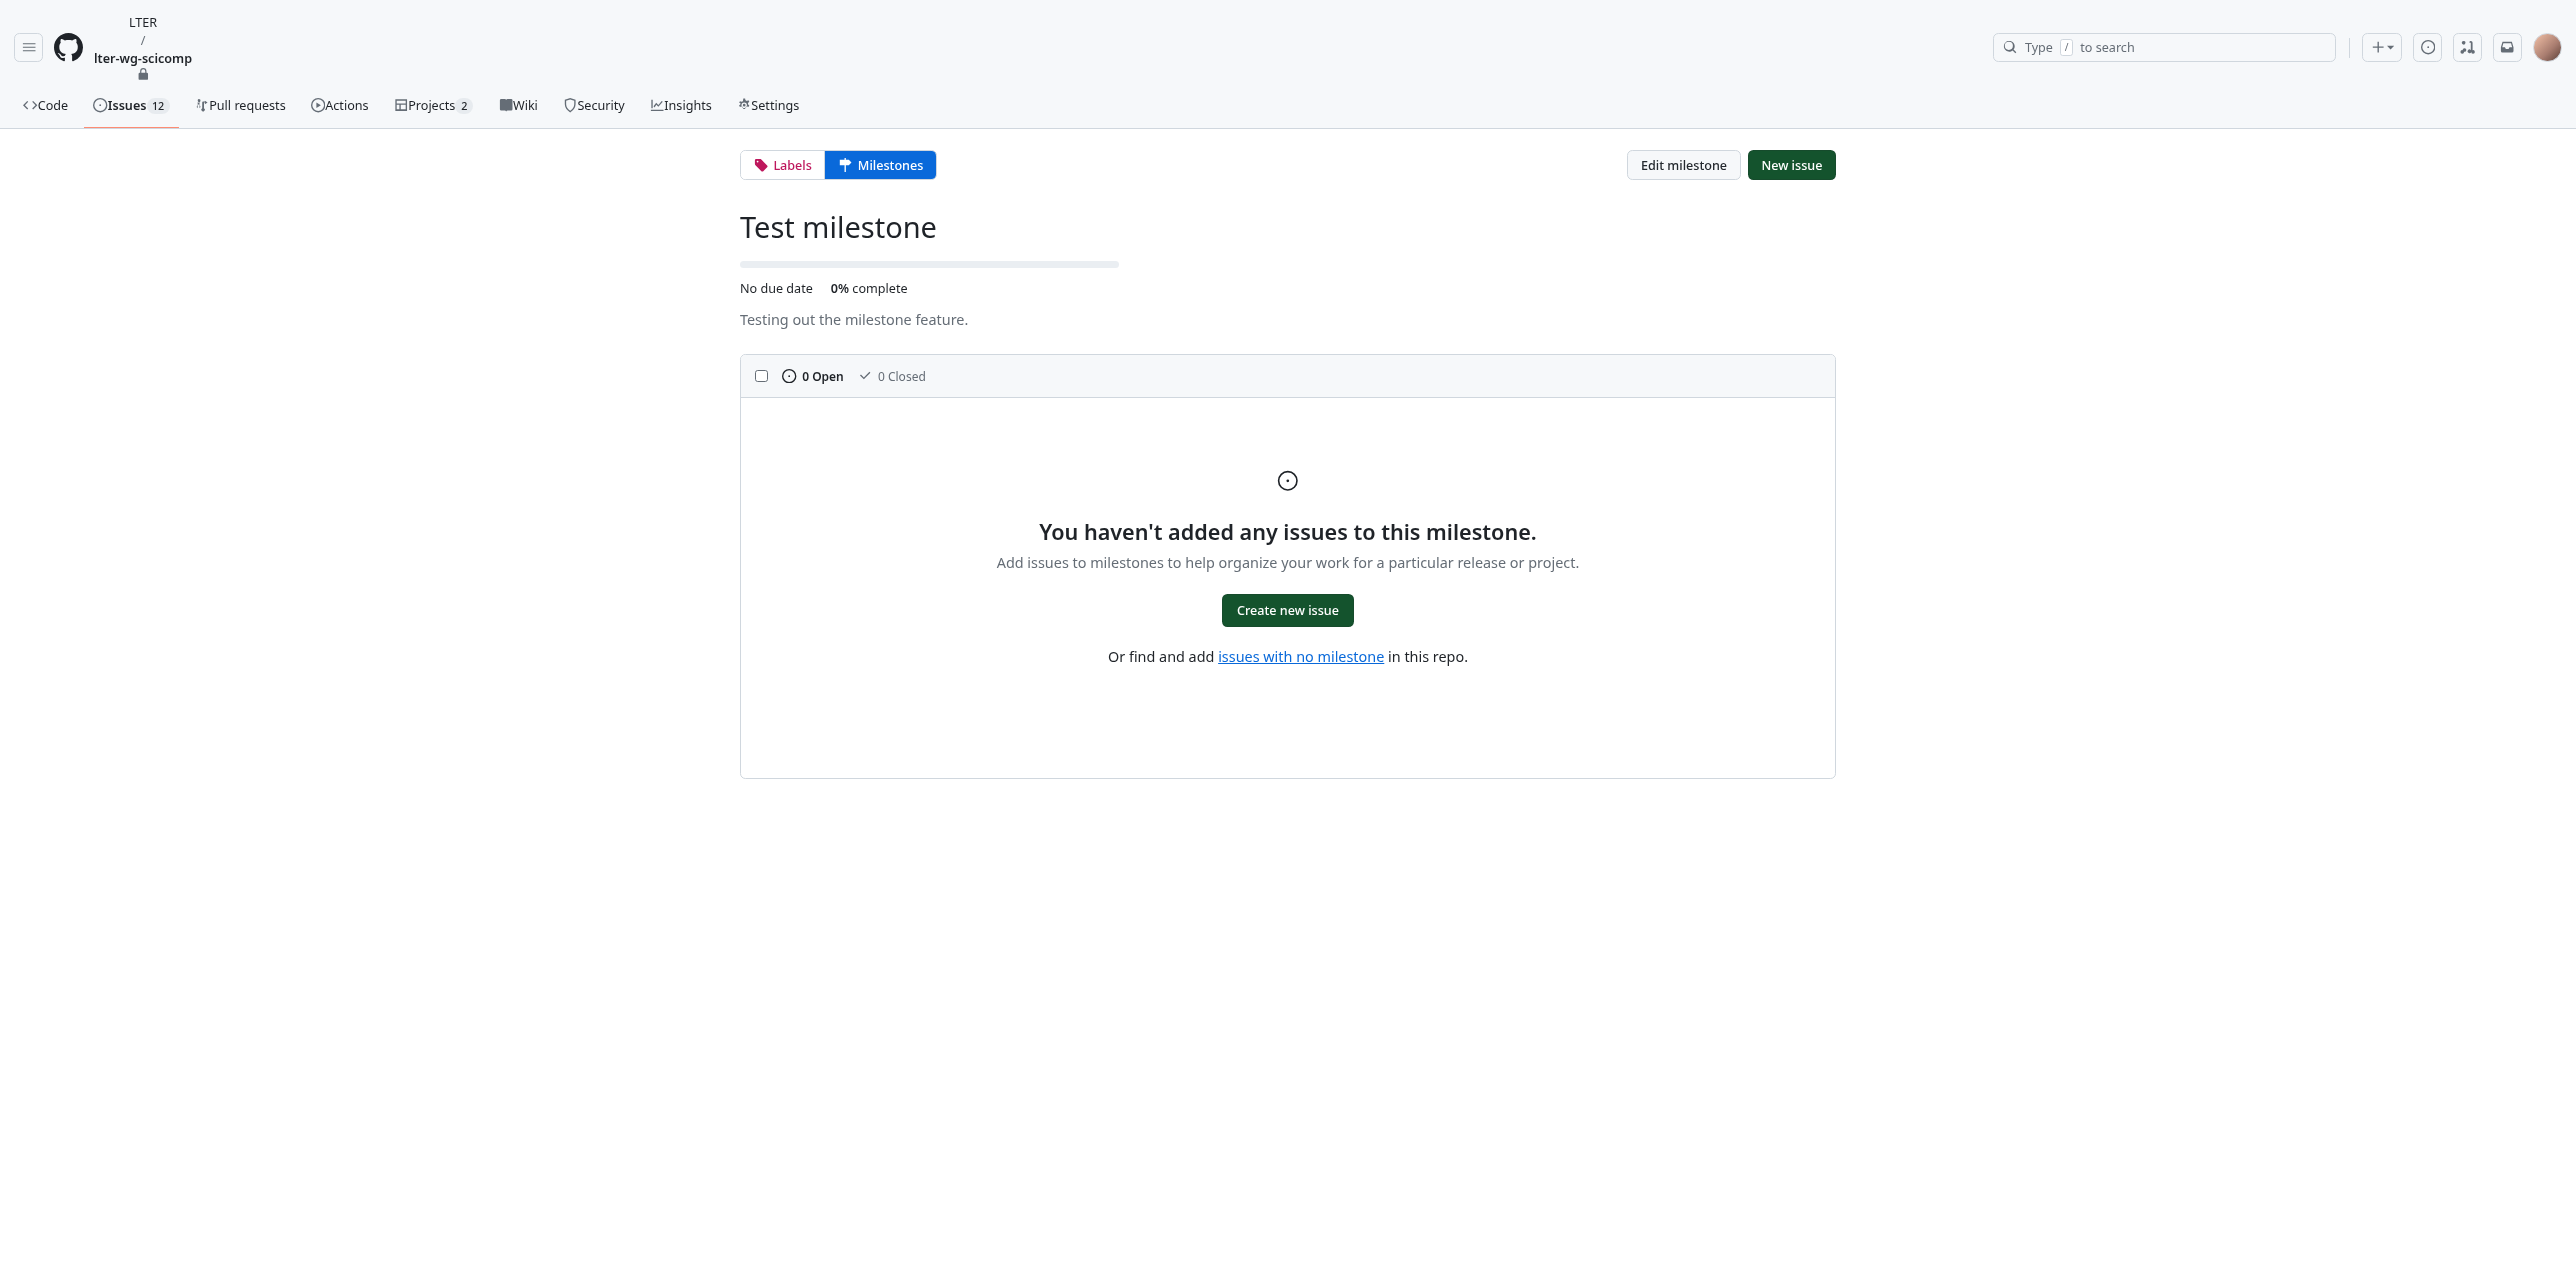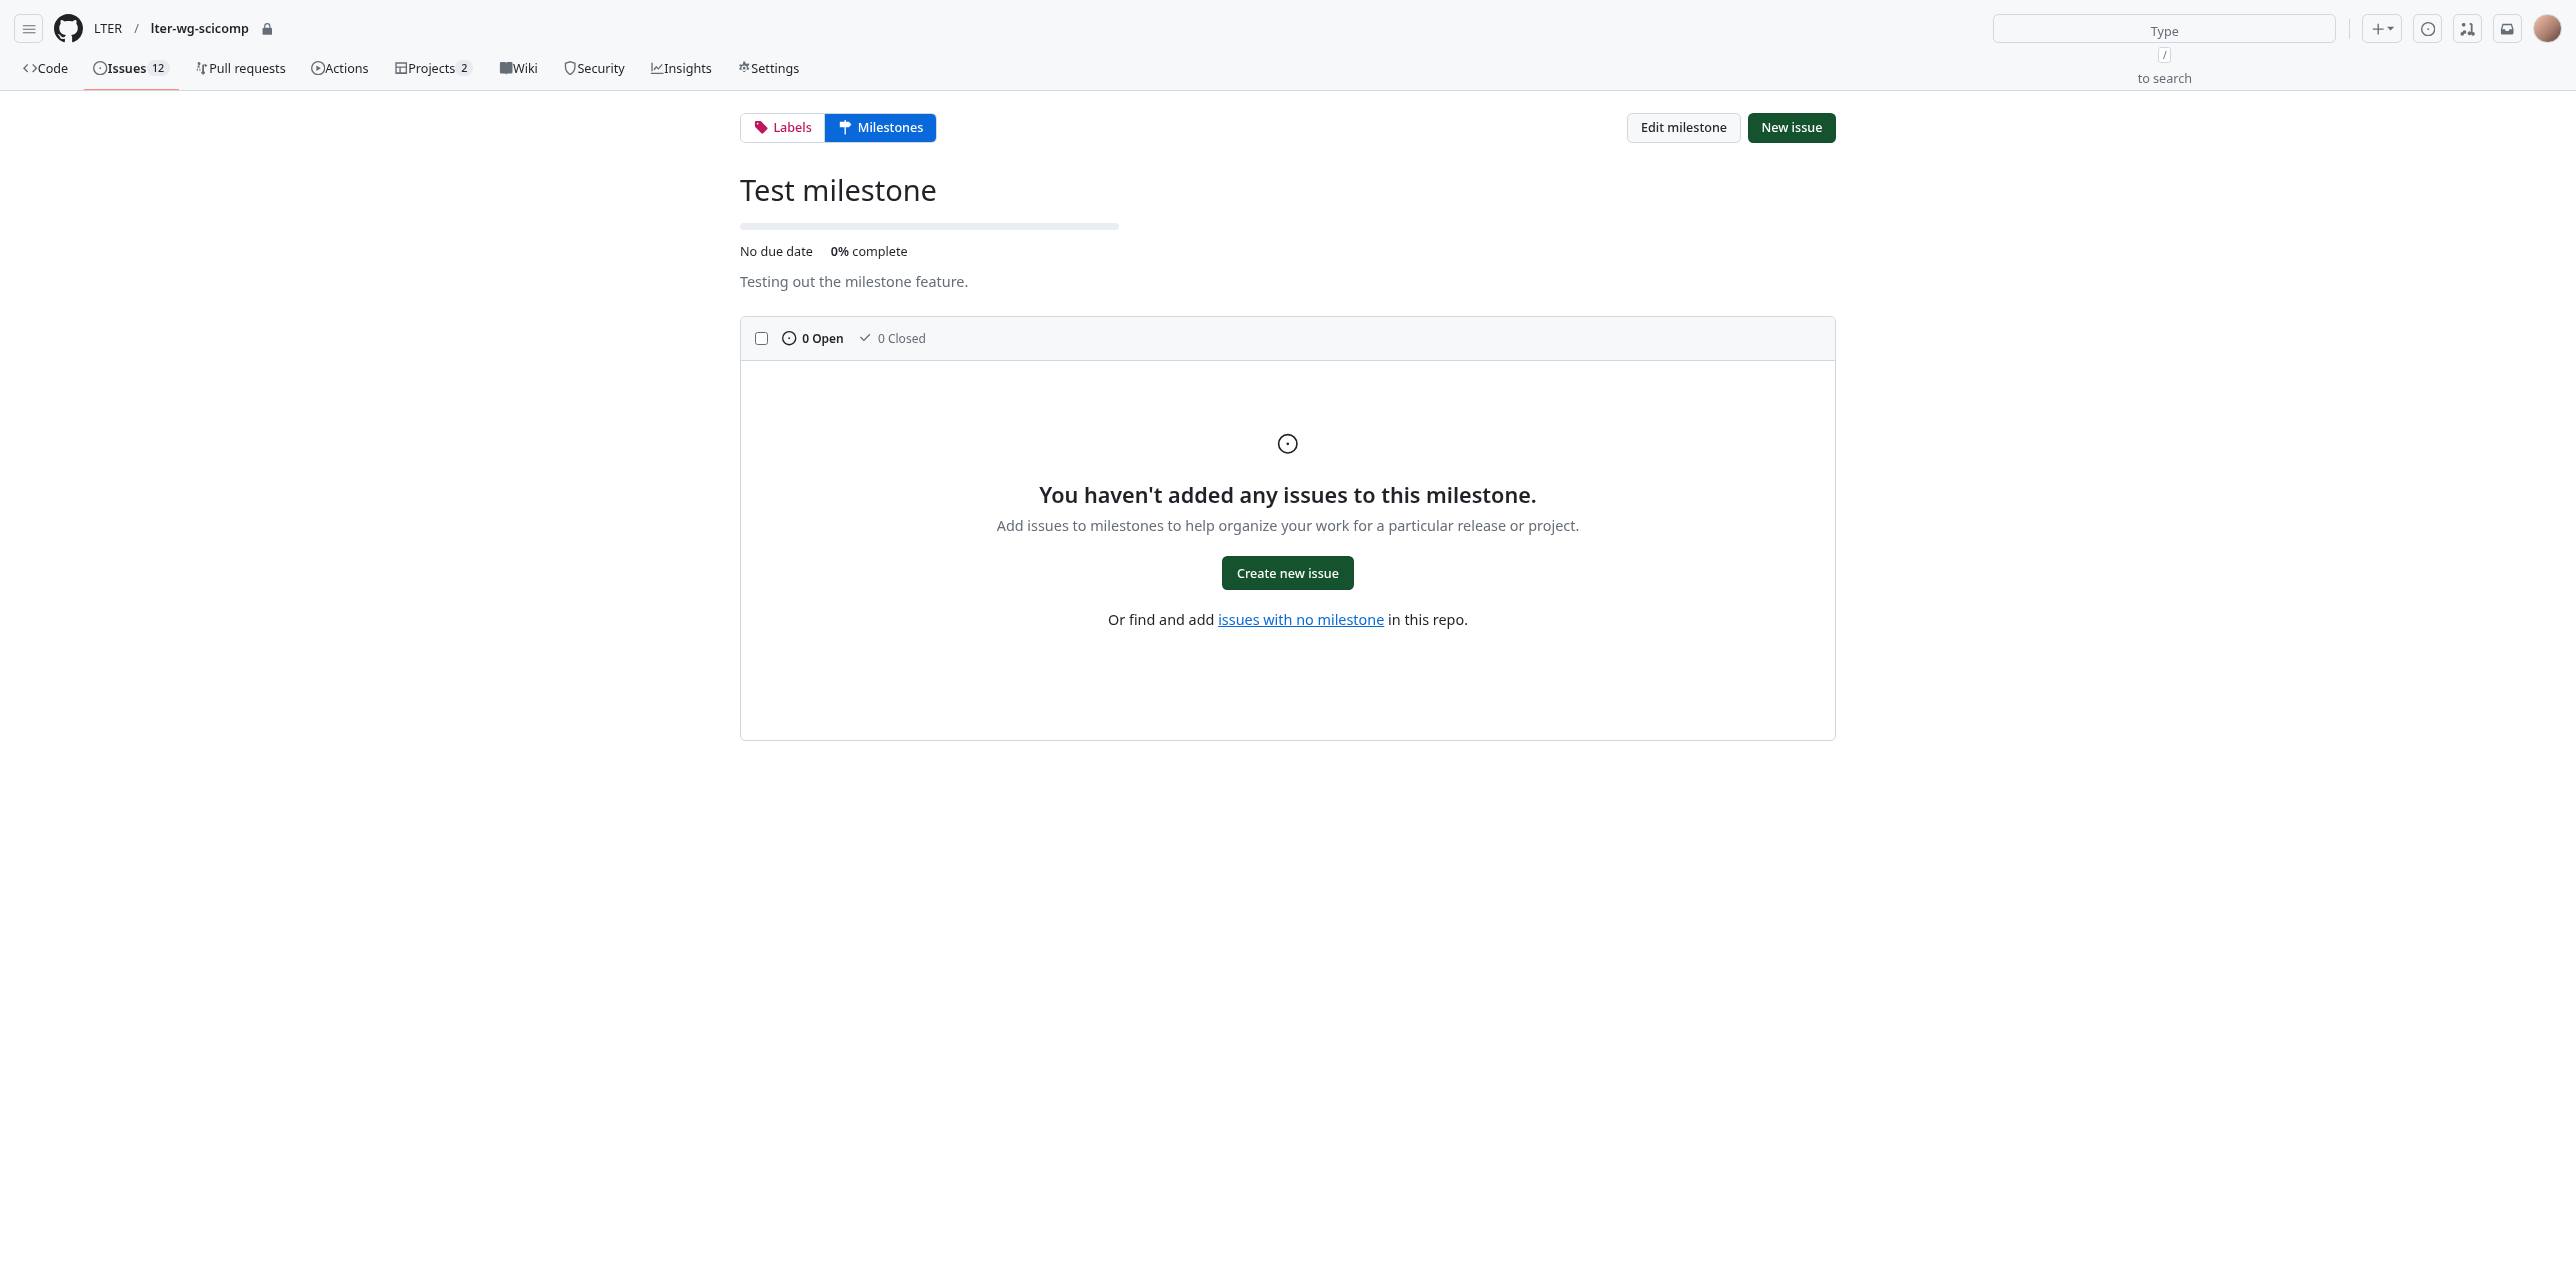--- a/index.html
+++ b/index.html
@@ -33,42 +33,42 @@
   .logo-link {
     width: 29px; height: 29px;
     display: inline-flex;
     align-items: center;
     justify-content: center;
     color: #1f2328;
   }
   .breadcrumbs {
     display: flex;
     align-items: center;
-    gap: 12px;
-    font-size: 12.6px;
-    color: #1f2328;
+    gap: 1px;
+    font-size: 12.6px;
+    color: #1f2328;
+    flex-direction: column;
   }
   .breadcrumbs .sep { color: #656d76; }
   .breadcrumbs .repo { font-weight: 600; }
   .lock-icon { color: #656d76; }
   .header-spacer { flex: 1; }
   .search-box {
     display: flex;
     align-items: center;
     gap: 7.2px;
     width: 343px;
     height: 29px;
     padding: 0 9px;
     border: 0.9px solid #d0d7de;
     border-radius: 5.4px;
     background: #f6f8fa;
     color: #656d76;
     font-size: 12.6px;
     cursor: text;
-    flex-direction: column;
   }
   .kbd {
     border: 0.9px solid #d0d7de;
     border-radius: 2.7px;
     padding: 0 3.6px;
     font-size: 10px;
     color: #656d76;
     background: #fff;
     line-height: 14.4px;
   }

